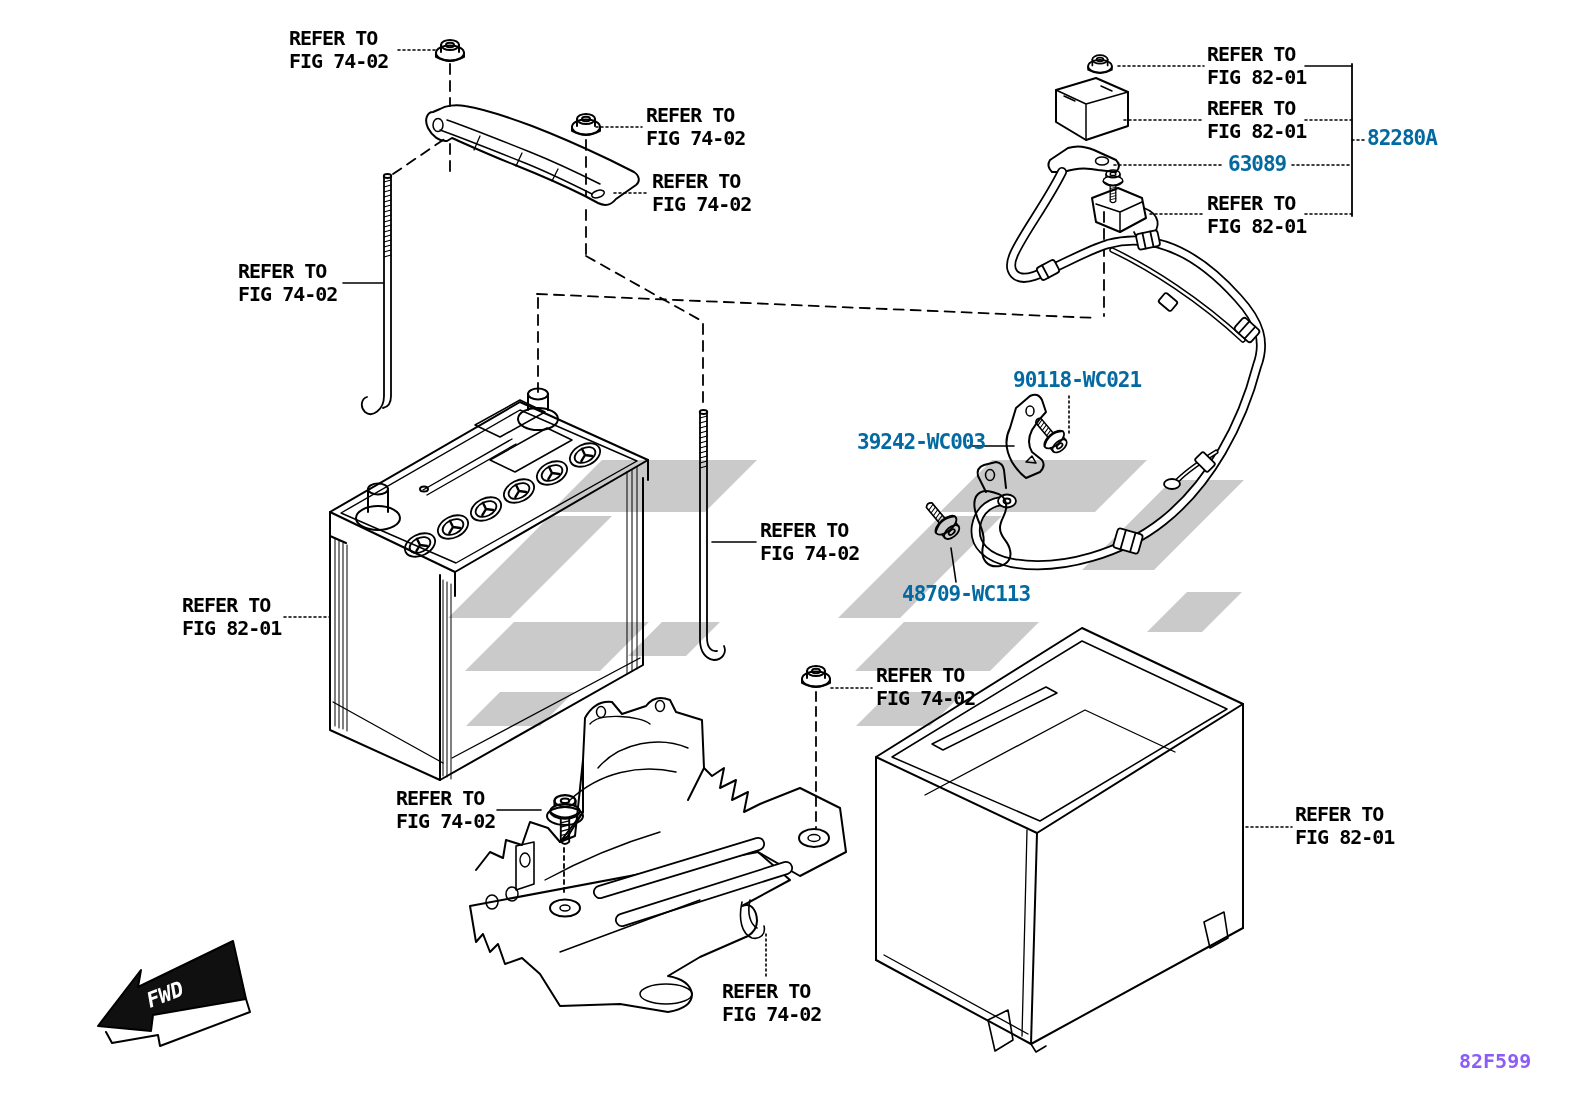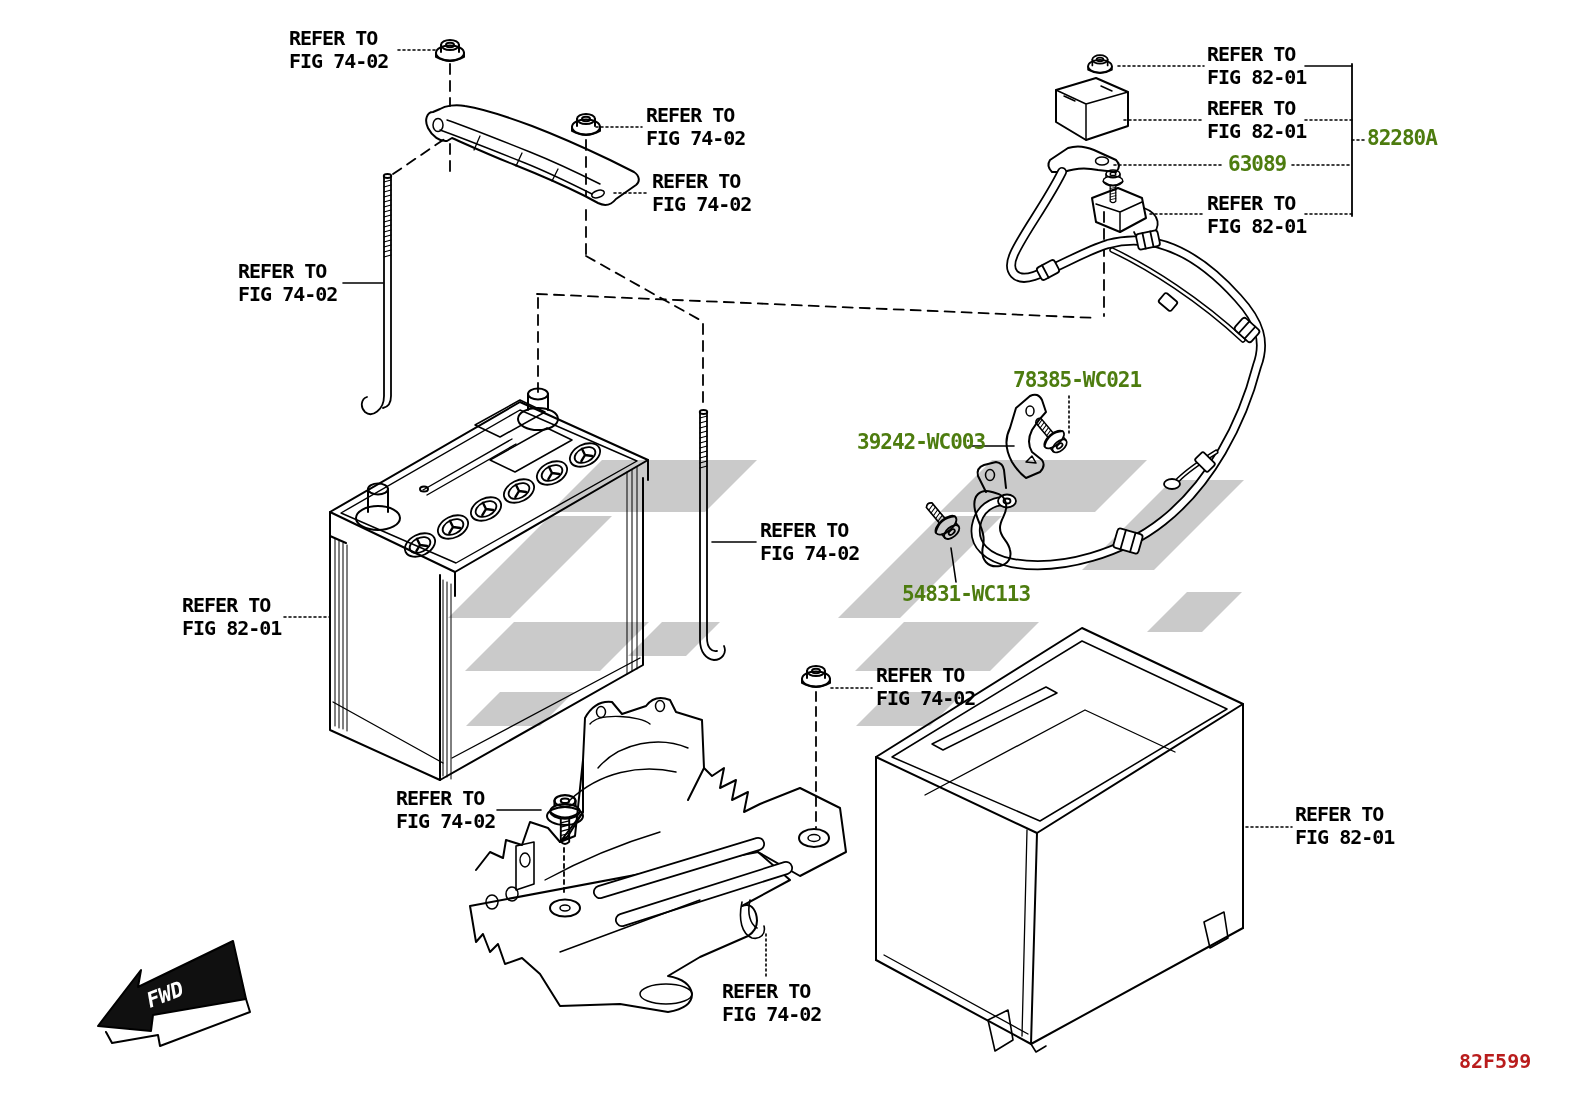--- a/index.html
+++ b/index.html
@@ -2,23 +2,23 @@
 <html><head>
 <meta charset="utf-8">
 <style>
   html,body{margin:0;padding:0;background:#fff;}
   #stage{position:relative;width:1592px;height:1099px;background:#ffffff;overflow:hidden;
          font-family:"DejaVu Sans Mono","Liberation Mono",monospace;}
   #art{position:absolute;left:0;top:0;}
   .lbl{position:absolute;font:700 20px/23px "DejaVu Sans Mono","Liberation Mono",monospace;
        letter-spacing:-1px;color:#000;white-space:pre;}
   .pn{position:absolute;font:700 21px/24px "DejaVu Sans Mono","Liberation Mono",monospace;
-      letter-spacing:-1px;color:#4d7c0f;white-space:pre;}
+      letter-spacing:-1px;color:#0369a1;white-space:pre;}
   .footer{position:absolute;font:700 20px/22px "DejaVu Sans Mono","Liberation Mono",monospace;
-          color:#b91c1c;letter-spacing:0px;}
+          color:#8b5cf6;letter-spacing:0px;}
 </style>
 </head>
 <body>
 
 <div id="stage">
 
 <svg id="art" width="1592" height="1099" viewBox="0 0 1592 1099" fill="none" stroke-linecap="round" stroke-linejoin="round">
   <defs>
     <g id="nutsym" stroke="#000" stroke-width="2">
       <ellipse cx="0" cy="5" rx="14" ry="7.5"></ellipse>
@@ -288,23 +288,23 @@
 <div class="lbl" style="left:646px;top:104px">REFER TO
 FIG 74-02</div>
 <div class="lbl" style="left:652px;top:170px">REFER TO
 FIG 74-02</div>
 <div class="lbl" style="left:238px;top:260px">REFER TO
 FIG 74-02</div>
 <div class="lbl" style="left:182px;top:594px">REFER TO
 FIG 82-01</div>
 <div class="lbl" style="left:760px;top:519px">REFER TO
 FIG 74-02</div>
-<div class="pn" style="left:1013px;top:368px">78385-WC021</div>
+<div class="pn" style="left:1013px;top:368px">90118-WC021</div>
 <div class="pn" style="left:857px;top:430px">39242-WC003</div>
-<div class="pn" style="left:902px;top:582px">54831-WC113</div>
+<div class="pn" style="left:902px;top:582px">48709-WC113</div>
 <div class="lbl" style="left:1207px;top:43px">REFER TO
 FIG 82-01</div>
 <div class="lbl" style="left:1207px;top:97px">REFER TO
 FIG 82-01</div>
 <div class="pn" style="left:1228px;top:152px">63089</div>
 <div class="lbl" style="left:1207px;top:192px">REFER TO
 FIG 82-01</div>
 <div class="pn" style="left:1367px;top:126px">82280A</div>
 <div class="lbl" style="left:396px;top:787px">REFER TO
 FIG 74-02</div>

